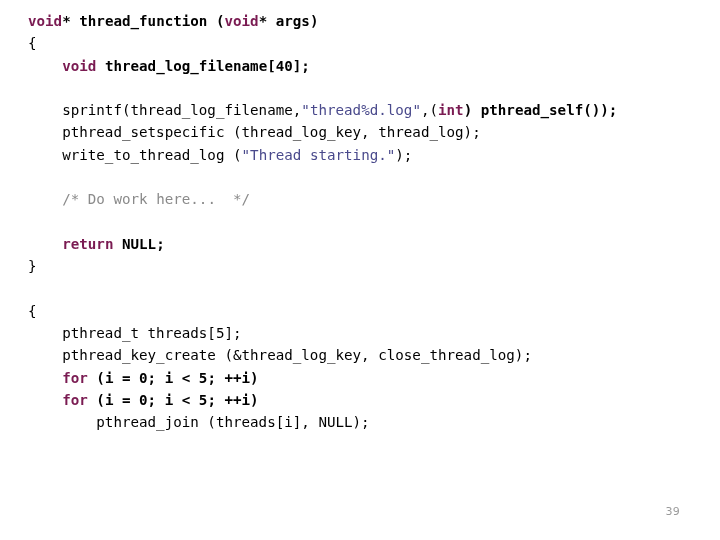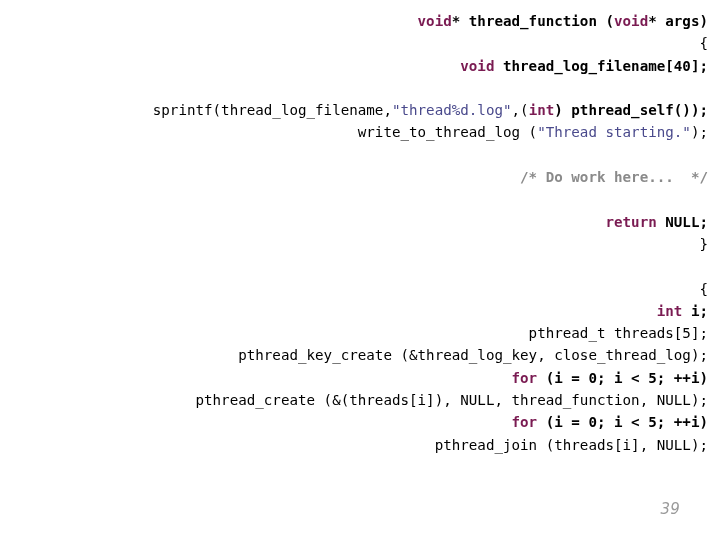--- a/index.html
+++ b/index.html
@@ -11,21 +11,20 @@
     width: 720px;
     height: 540px;
     overflow: hidden;
     font-family: "DejaVu Sans Mono", "Liberation Mono", monospace;
   }
   #slide {
     position: relative;
     width: 720px;
     height: 540px;
     background: #ffffff;
-    text-align: right;
   }
   #code-block {
     position: absolute;
     left: 28px;
     top: 10px;
     width: 680px;
   }
   .code-line {
     font-family: "DejaVu Sans Mono", "Liberation Mono", monospace;
     font-size: 14.2px;
@@ -34,56 +33,54 @@
     color: #000000;
     letter-spacing: 0px;
   }
   .tok {
     white-space: pre;
   }
   .t-plain   { color: #000000; font-weight: normal; }
   .t-bold    { color: #000000; font-weight: bold; }
   .t-kw      { color: #7a1b52; font-weight: bold; }
   .t-str     { color: #4a4a8c; font-weight: normal; }
-  .t-comment { color: #8a8a8a; font-weight: bold; margin-left: 30px; }
+  .t-comment { color: #8a8a8a; font-weight: normal; }
 
   #page-number {
     position: absolute;
     right: 40px;
     bottom: 22px;
     font-family: "DejaVu Sans", "Liberation Sans", sans-serif;
-    font-size: 15px;
+    font-size: 11px;
     color: #9a9a9a;
     letter-spacing: 0.2px;
-    font-style: italic;
   }
 </style>
 </head>
 <body>
 
 <div id="slide">
 
   <div id="code-block">
       <div class="code-line"><span class="tok t-kw">void</span><span class="tok t-bold">* thread_function (</span><span class="tok t-kw">void</span><span class="tok t-bold">* args)</span></div>
       <div class="code-line"><span class="tok t-plain">{</span></div>
       <div class="code-line"><span class="tok t-plain">    </span><span class="tok t-kw">void</span><span class="tok t-bold"> thread_log_filename[40];</span></div>
       <div class="code-line"><span class="tok t-plain"> </span></div>
       <div class="code-line"><span class="tok t-plain">    sprintf(thread_log_filename,</span><span class="tok t-str">"thread%d.log"</span><span class="tok t-plain">,(</span><span class="tok t-kw">int</span><span class="tok t-bold">) pthread_self());</span></div>
+      <div class="code-line"><span class="tok t-plain">    pthread_setspecific (thread_log_key, thread_log);</span></div>
       <div class="code-line"><span class="tok t-plain">    write_to_thread_log (</span><span class="tok t-str">"Thread starting."</span><span class="tok t-plain">);</span></div>
       <div class="code-line"><span class="tok t-plain"> </span></div>
       <div class="code-line"><span class="tok t-plain">    </span><span class="tok t-comment">/* Do work here...  */</span></div>
       <div class="code-line"><span class="tok t-plain"> </span></div>
       <div class="code-line"><span class="tok t-plain">    </span><span class="tok t-kw">return</span><span class="tok t-bold"> NULL;</span></div>
       <div class="code-line"><span class="tok t-plain">}</span></div>
       <div class="code-line"><span class="tok t-plain"> </span></div>
       <div class="code-line"><span class="tok t-plain">{</span></div>
-      <div class="code-line"><span class="tok t-plain">    </span><span class="tok t-kw">int</span><span class="tok t-bold"> i;</span></div>
       <div class="code-line"><span class="tok t-plain">    pthread_t threads[5];</span></div>
       <div class="code-line"><span class="tok t-plain">    pthread_key_create (&amp;thread_log_key, close_thread_log);</span></div>
       <div class="code-line"><span class="tok t-plain">    </span><span class="tok t-kw">for</span><span class="tok t-bold"> (i = 0; i &lt; 5; ++i)</span></div>
-      <div class="code-line"><span class="tok t-plain">        pthread_create (&amp;(threads[i]), NULL, thread_function, NULL);</span></div>
       <div class="code-line"><span class="tok t-plain">    </span><span class="tok t-kw">for</span><span class="tok t-bold"> (i = 0; i &lt; 5; ++i)</span></div>
       <div class="code-line"><span class="tok t-plain">        pthread_join (threads[i], NULL);</span></div>
     </div>
 
   <div id="page-number">39</div>
 
 </div>
 
 </body></html>

